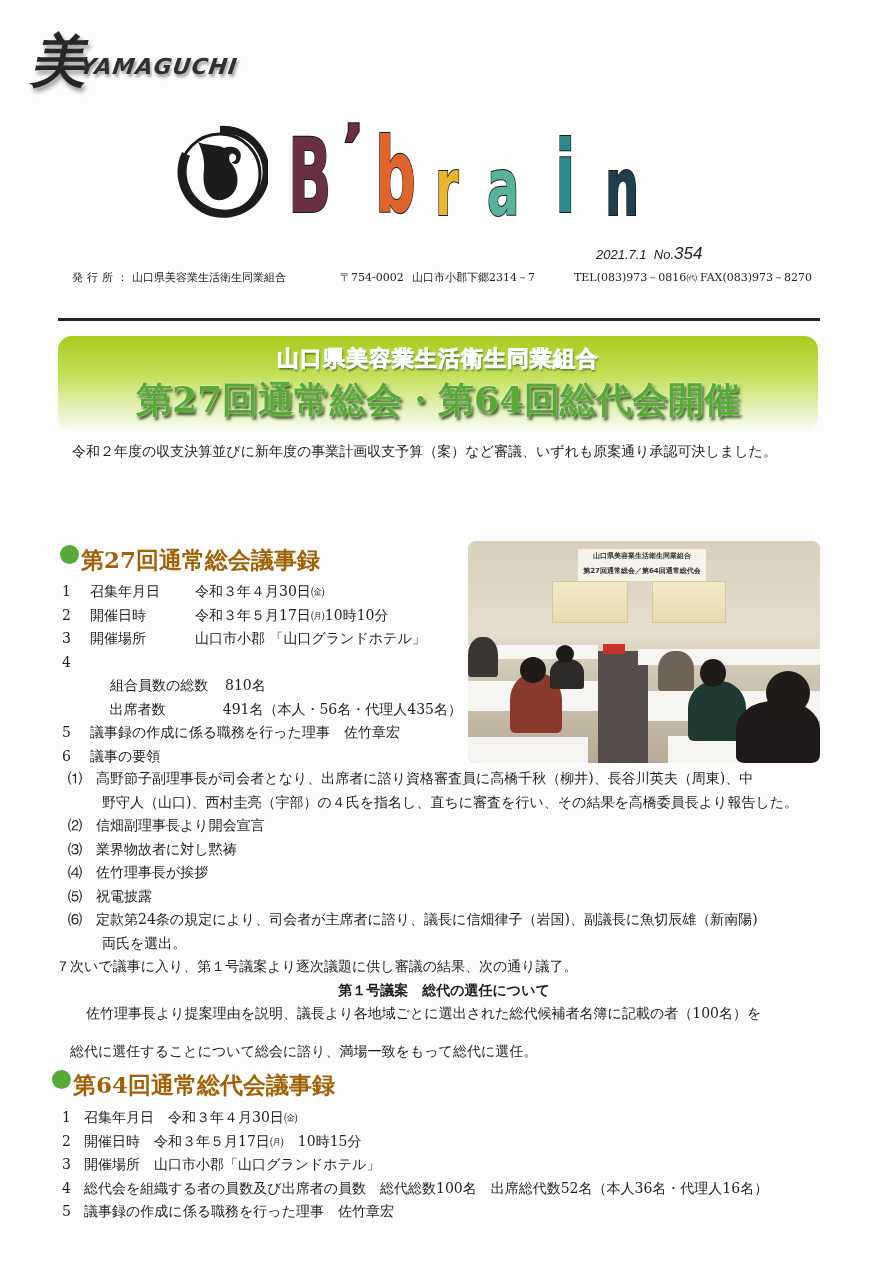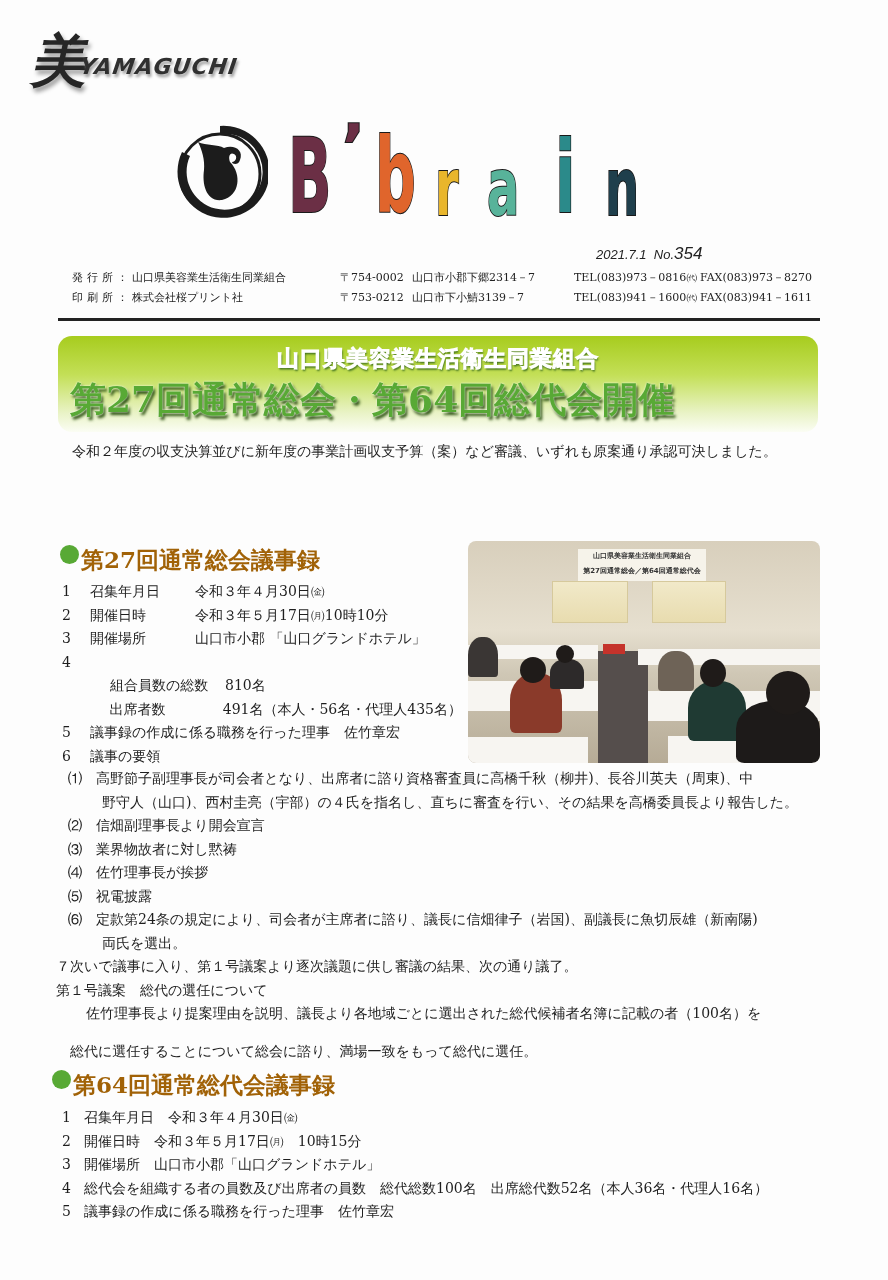--- a/index.html
+++ b/index.html
@@ -32,21 +32,21 @@
   .pubrow .v { width: 208px; }
   .pubrow .zip { width: 72px; }
   .pubrow .addr { width: 162px; }
   .pubrow .tel { width: 126px; }
   .rule { position: absolute; left: 58px; top: 318px; width: 762px; height: 3px; background: #222; }
 
   .banner { position: absolute; left: 58px; top: 336px; width: 760px; height: 96px; border-radius: 14px;
             background: linear-gradient(180deg, #a7cc1e 0%, #c3df56 40%, #e9f3c6 80%, #fbfdf4 100%); }
   .banner-sub { position: absolute; left: 0; width: 100%; top: 8px; text-align: center; font-size: 22px; font-weight: bold;
                 color: #58a935; -webkit-text-stroke: 1px #ffffff; text-shadow: 1px 2px 2px #3d6e1f; letter-spacing: 1px; }
-  .banner-title { position: absolute; left: 12px; width: 100%; top: 40px; text-align: left; font-size: 36px; font-weight: bold;
+  .banner-title { position: absolute; left: 0; width: 100%; top: 40px; text-align: center; font-size: 36px; font-weight: bold;
                   color: #58a935; text-shadow: 0 0 2px #fff, 2px 3px 3px #2e5214; letter-spacing: 0px; }
 
   .intro { position: absolute; left: 58px; top: 440px; width: 770px; font-size: 14px; line-height: 23px; }
   .intro p { text-indent: 1em; }
 
   .sec-head { position: absolute; font-size: 23px; font-weight: bold; color: #a16207; display: flex; align-items: flex-start; }
   .sec-head .dot { width: 19px; height: 19px; border-radius: 50%; background: #58a935; margin-right: 2px; }
   .sec1-head { left: 60px; top: 545px; }
   .sec2-head { left: 52px; top: 1070px; }
 
@@ -66,21 +66,21 @@
   .row { display: flex; white-space: nowrap; }
   .row .n { width: 28px; }
   .row .lab { width: 105px; }
   .row .sub { padding-left: 42px; width: 177px; }
 
   .proc { position: absolute; left: 62px; top: 767px; width: 770px; font-size: 14px; line-height: 23.5px; }
   .proc .item { display: flex; }
   .proc .pn { width: 34px; padding-left: 6px; }
   .proc .cont { flex: 1; }
   .proc .cont2 { padding-left: 34px; }
-  .proc .bold { font-weight: normal; }
+  .proc .bold { font-weight: bold; text-align: center; }
   .proc .ind { padding-left: 20px; }
   .proc .ind2 { padding-left: 10px; }
 
   .list2 { left: 62px; top: 1106px; width: 770px; font-size: 14px; line-height: 23.5px; }
   .list2 .n { width: 22px; }
   .list2 .lab { width: auto; margin-right: 14px; }
 </style>
 </head>
 <body>
 
@@ -109,28 +109,20 @@
 </div>
 
 <div class="pubinfo">
   <div class="pubrow">
     <span class="k">発行所：</span>
     <span class="v">山口県美容業生活衛生同業組合</span>
     <span class="zip">〒754-0002</span>
     <span class="addr">山口市小郡下郷2314－7</span>
     <span class="tel">TEL(083)973－0816㈹</span>
     <span>FAX(083)973－8270</span>
-  </div>
-  <div class="pubrow">
-    <span class="k">印刷所：</span>
-    <span class="v">株式会社桜プリント社</span>
-    <span class="zip">〒753-0212</span>
-    <span class="addr">山口市下小鯖3139－7</span>
-    <span class="tel">TEL(083)941－1600㈹</span>
-    <span>FAX(083)941－1611</span>
   </div>
 </div>
 <div class="rule"></div>
 
 <div class="banner">
   <div class="banner-sub">山口県美容業生活衛生同業組合</div>
   <div class="banner-title">第27回通常総会・第64回総代会開催</div>
 </div>
 
 <div class="intro">

